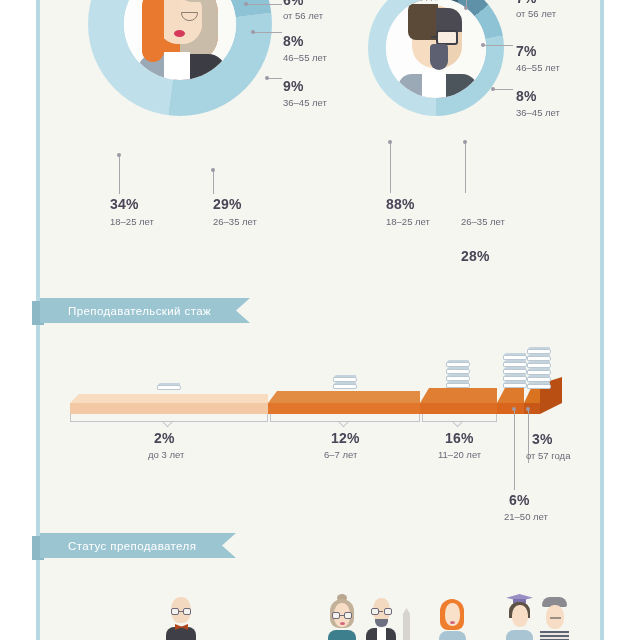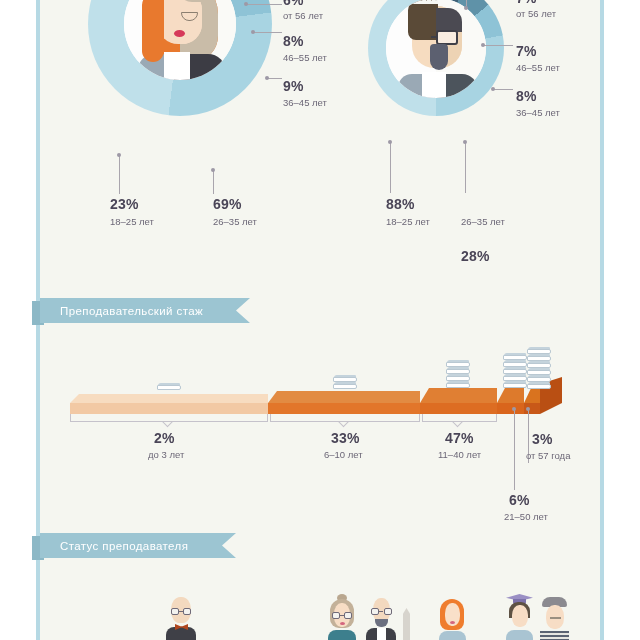--- a/index.html
+++ b/index.html
@@ -32,21 +32,21 @@
   }
   .ribbon .body{
     position:absolute;left:8px;top:0;height:25px;
     background:#9cc5d2;
     display:flex;align-items:center;
     -webkit-clip-path:polygon(0 0,100% 0,calc(100% - 14px) 50%,100% 100%,0 100%);
     clip-path:polygon(0 0,100% 0,calc(100% - 14px) 50%,100% 100%,0 100%);
   }
   .ribbon .body span{
     color:#ffffff;font-size:11.5px;letter-spacing:.4px;
-    padding-left:20px;white-space:nowrap;
+    padding-left:28px;white-space:nowrap;
   }
 
   
   .donut-wrap{position:absolute;}
   .donut{position:absolute;border-radius:50%;}
   .avatar-clip{position:absolute;border-radius:50%;overflow:hidden;background:#ffffff;}
 
   
   .leader{position:absolute;background:#a9a5ad;}
   .leader.v{width:1px;}
@@ -142,26 +142,26 @@
   <div class="val" style="left:283px;top:33px;">8%</div>
   <div class="sub" style="left:283px;top:52px;">46–55 лет</div>
 
   <div class="leader h" style="left:268px;top:78px;width:14px;"></div>
   <div class="dot" style="left:265px;top:76px;"></div>
   <div class="val" style="left:283px;top:78px;">9%</div>
   <div class="sub" style="left:283px;top:97px;">36–45 лет</div>
 
   <div class="leader v" style="left:119px;top:156px;height:38px;"></div>
   <div class="dot" style="left:117px;top:153px;"></div>
-  <div class="val" style="left:110px;top:196px;">23%</div>
+  <div class="val" style="left:110px;top:196px;">34%</div>
   <div class="sub" style="left:110px;top:216px;">18–25 лет</div>
 
   <div class="leader v" style="left:213px;top:171px;height:23px;"></div>
   <div class="dot" style="left:211px;top:168px;"></div>
-  <div class="val" style="left:213px;top:196px;">69%</div>
+  <div class="val" style="left:213px;top:196px;">29%</div>
   <div class="sub" style="left:213px;top:216px;">26–35 лет</div>
 
   <div class="donut-wrap" style="left:368px;top:-20px;width:136px;height:136px;">
     <div class="donut" style="left:0;top:0;width:136px;height:136px;
          background:conic-gradient(from 0deg,
             #3f6278 0deg 25.2deg,
             #5f92a8 25.2deg 50.4deg,
             #8ec3d6 50.4deg 79.2deg,
             #a8d4e2 79.2deg 180deg,
             #bfe0ea 180deg 360deg);"></div>
@@ -333,27 +333,27 @@
       </div>
   </div>
 
   <div class="bracket" style="left:70px;top:414px;width:196px;"></div>
   <div class="chev" style="left:162px;top:421px;"></div>
   <div class="val" style="left:154px;top:430px;">2%</div>
   <div class="sub" style="left:148px;top:449px;">до 3 лет</div>
 
   <div class="bracket" style="left:270px;top:414px;width:148px;"></div>
   <div class="chev" style="left:338px;top:421px;"></div>
-  <div class="val" style="left:331px;top:430px;">33%</div>
-  <div class="sub" style="left:324px;top:449px;">6–10 лет</div>
+  <div class="val" style="left:331px;top:430px;">12%</div>
+  <div class="sub" style="left:324px;top:449px;">6–7 лет</div>
 
   <div class="bracket" style="left:422px;top:414px;width:73px;"></div>
   <div class="chev" style="left:452px;top:421px;"></div>
-  <div class="val" style="left:445px;top:430px;">47%</div>
-  <div class="sub" style="left:438px;top:449px;">11–40 лет</div>
+  <div class="val" style="left:445px;top:430px;">16%</div>
+  <div class="sub" style="left:438px;top:449px;">11–20 лет</div>
 
   <div class="leader v" style="left:514px;top:410px;height:80px;"></div>
   <div class="dot" style="left:512px;top:407px;"></div>
   <div class="val" style="left:509px;top:492px;">6%</div>
   <div class="sub" style="left:504px;top:511px;">21–50 лет</div>
 
   <div class="leader v" style="left:528px;top:410px;height:53px;"></div>
   <div class="dot" style="left:526px;top:407px;"></div>
   <div class="val" style="left:532px;top:431px;">3%</div>
   <div class="sub" style="left:526px;top:450px;">от 57 года</div>

